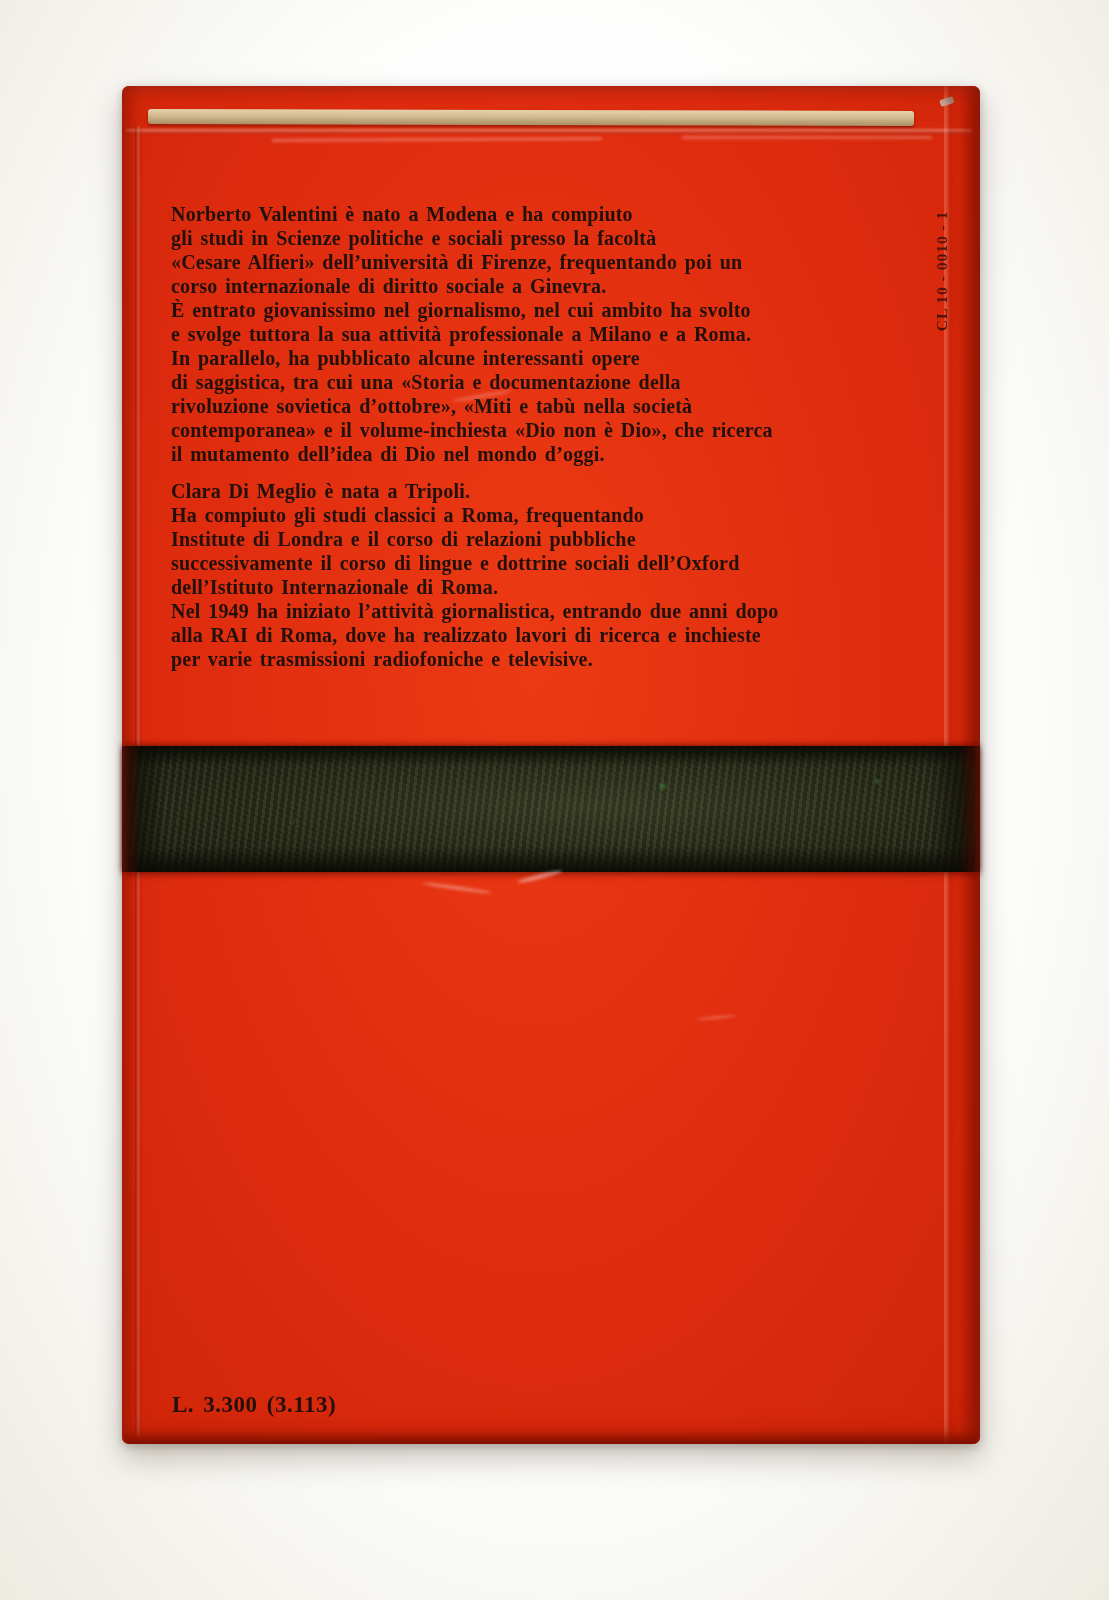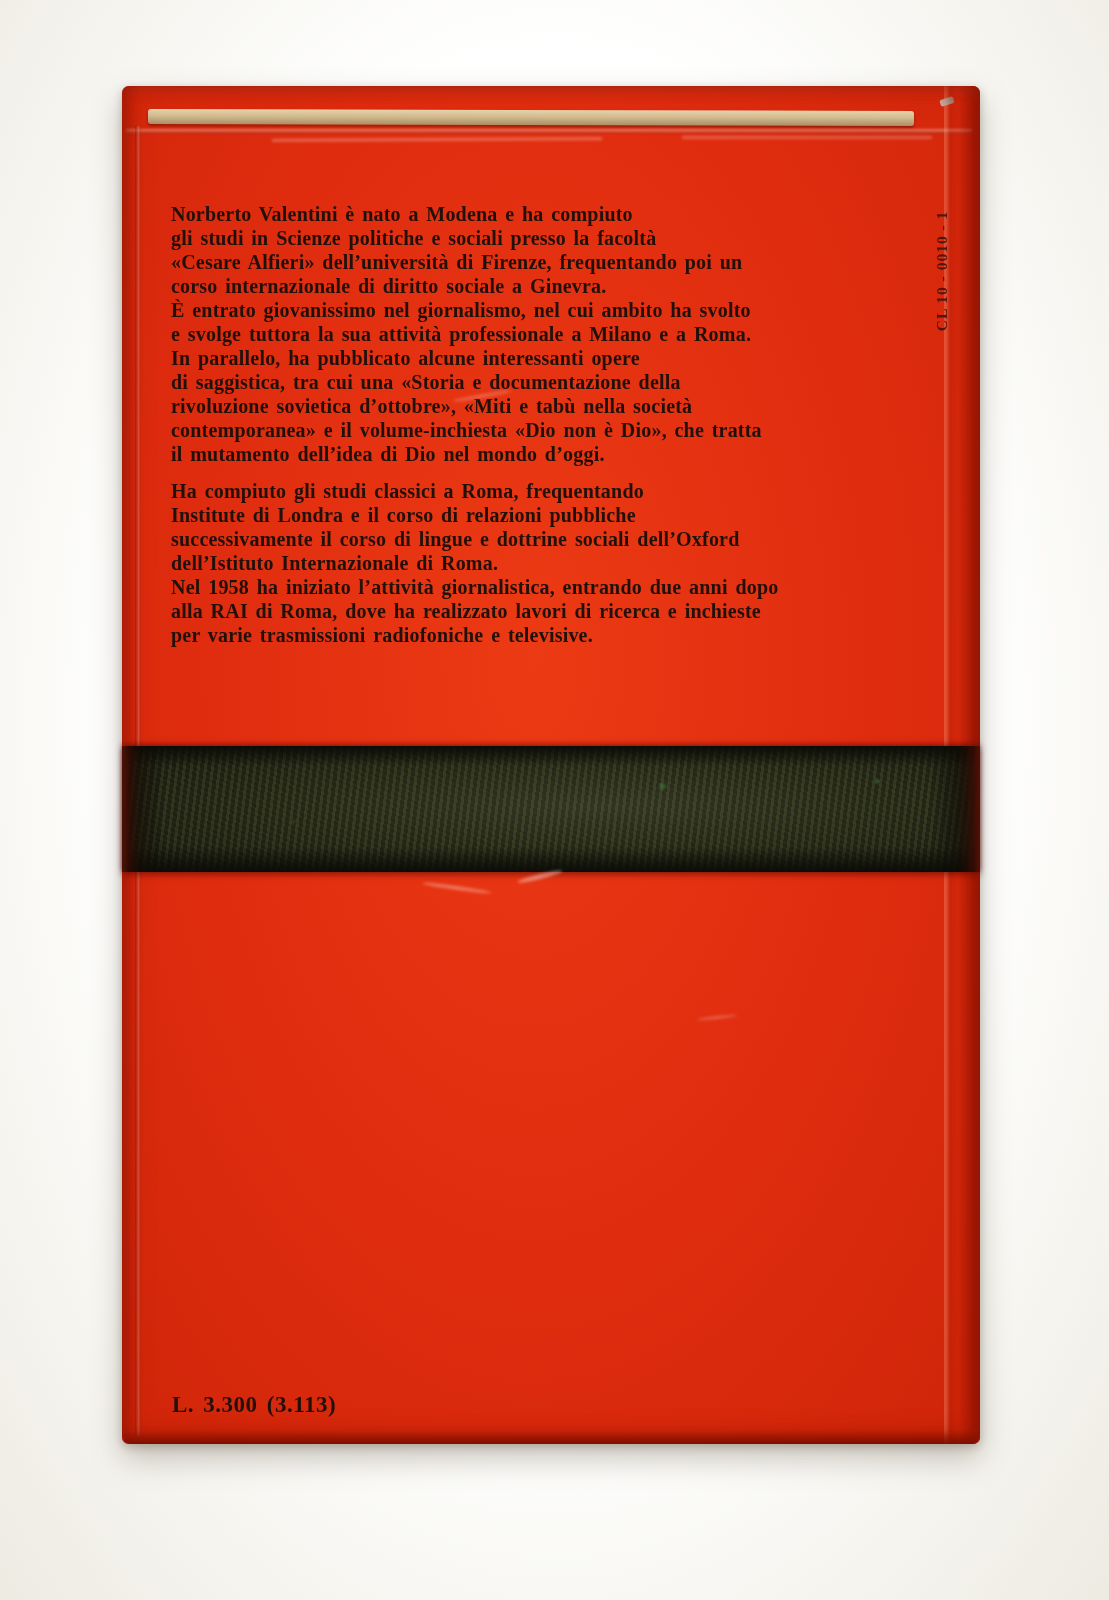--- a/index.html
+++ b/index.html
@@ -132,29 +132,30 @@
     <div class="para">
       <div class="line">Norberto Valentini è nato a Modena e ha compiuto</div>
       <div class="line">gli studi in Scienze politiche e sociali presso la facoltà</div>
       <div class="line">«Cesare Alfieri» dell’università di Firenze, frequentando poi un</div>
       <div class="line">corso internazionale di diritto sociale a Ginevra.</div>
       <div class="line">È entrato giovanissimo nel giornalismo, nel cui ambito ha svolto</div>
       <div class="line">e svolge tuttora la sua attività professionale a Milano e a Roma.</div>
       <div class="line">In parallelo, ha pubblicato alcune interessanti opere</div>
       <div class="line">di saggistica, tra cui una «Storia e documentazione della</div>
       <div class="line">rivoluzione sovietica d’ottobre», «Miti e tabù nella società</div>
-      <div class="line">contemporanea» e il volume-inchiesta «Dio non è Dio», che tratta</div>
+      <div class="line">contemporanea» e il volume-inchiesta «Dio non è Dio», che ricerca</div>
       <div class="line">il mutamento dell’idea di Dio nel mondo d’oggi.</div>
     </div>
     <div class="para">
+      <div class="line">Clara Di Meglio è nata a Tripoli.</div>
       <div class="line">Ha compiuto gli studi classici a Roma, frequentando</div>
       <div class="line">Institute di Londra e il corso di relazioni pubbliche</div>
       <div class="line">successivamente il corso di lingue e dottrine sociali dell’Oxford</div>
       <div class="line">dell’Istituto Internazionale di Roma.</div>
-      <div class="line">Nel 1958 ha iniziato l’attività giornalistica, entrando due anni dopo</div>
+      <div class="line">Nel 1949 ha iniziato l’attività giornalistica, entrando due anni dopo</div>
       <div class="line">alla RAI di Roma, dove ha realizzato lavori di ricerca e inchieste</div>
       <div class="line">per varie trasmissioni radiofoniche e televisive.</div>
     </div>
   </div>
 
   <div class="band"></div>
 
   <div class="gloss g1"></div>
   <div class="gloss g2"></div>
   <div class="gloss g3"></div>

